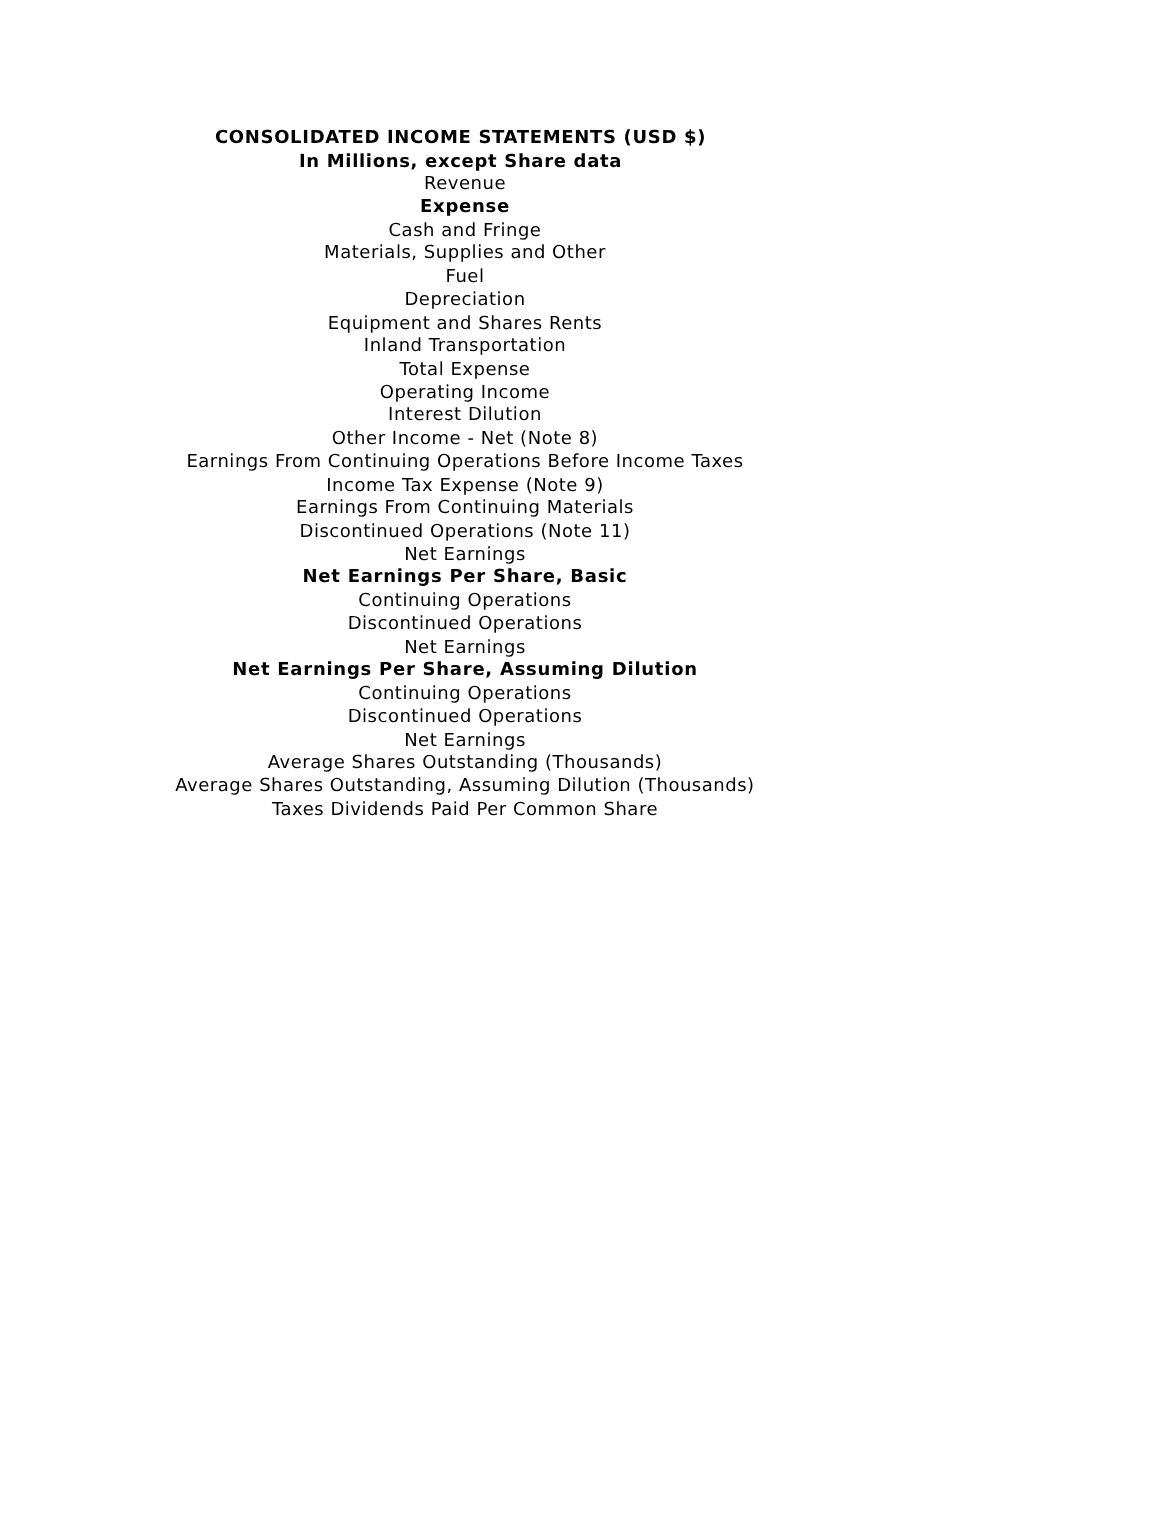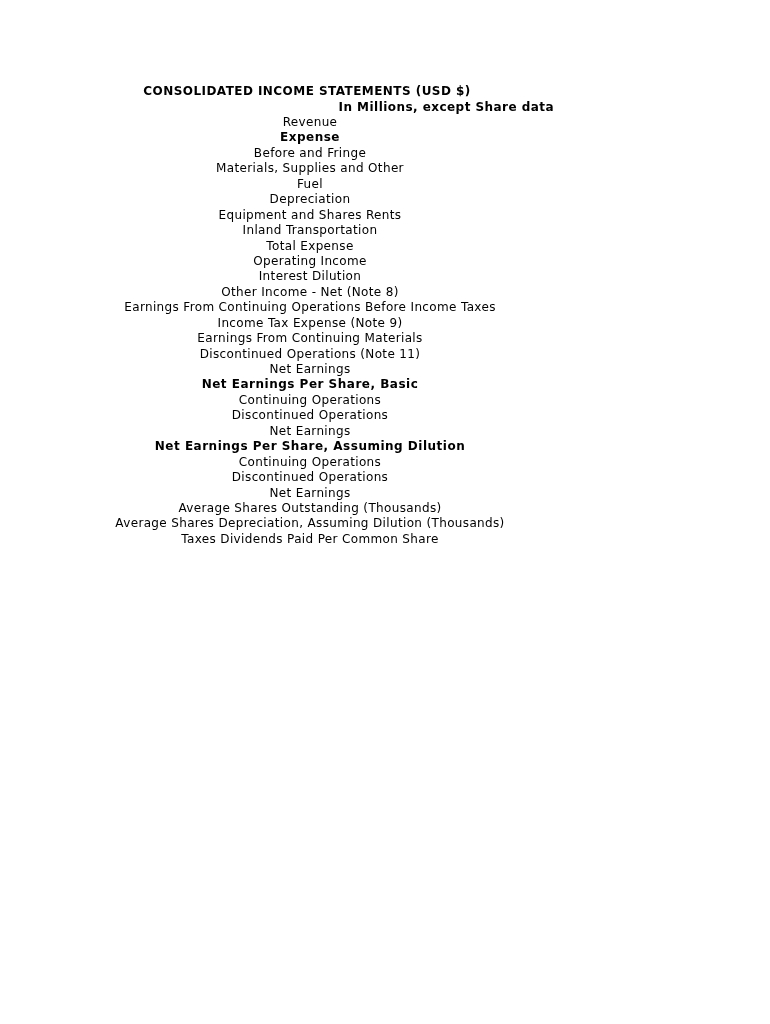--- a/index.html
+++ b/index.html
@@ -23,21 +23,21 @@
     }
     .title-block {
       width: 494px;
       text-align: center;
       font-weight: bold;
       font-size: 12px;
       line-height: 15.5px;
       letter-spacing: 0.45px;
     }
     .title-block .t1 { display: block; padding-left: 0; }
-    .title-block .t2 { display: block; text-align: right; }
+    .title-block .t2 { display: block; }
     .rows {
       margin: 0;
       padding: 0;
       list-style: none;
       text-align: center;
     }
     .row {
       font-size: 12px;
       line-height: 15.45px;
       height: 15.45px;
@@ -53,21 +53,21 @@
 <body>
 
 <div class="doc">
   <div class="title-block">
     <span class="t1">CONSOLIDATED INCOME STATEMENTS (USD $)</span>
     <span class="t2">In Millions, except Share data</span>
   </div>
   <ul class="rows">
     <li class="row">Revenue</li>
     <li class="row bold">Expense</li>
-    <li class="row">Before and Fringe</li>
+    <li class="row">Cash and Fringe</li>
     <li class="row">Materials, Supplies and Other</li>
     <li class="row">Fuel</li>
     <li class="row">Depreciation</li>
     <li class="row">Equipment and Shares Rents</li>
     <li class="row">Inland Transportation</li>
     <li class="row">Total Expense</li>
     <li class="row">Operating Income</li>
     <li class="row">Interest Dilution</li>
     <li class="row">Other Income - Net (Note 8)</li>
     <li class="row">Earnings From Continuing Operations Before Income Taxes</li>
@@ -77,16 +77,16 @@
     <li class="row">Net Earnings</li>
     <li class="row bold">Net Earnings Per Share, Basic</li>
     <li class="row">Continuing Operations</li>
     <li class="row">Discontinued Operations</li>
     <li class="row">Net Earnings</li>
     <li class="row bold">Net Earnings Per Share, Assuming Dilution</li>
     <li class="row">Continuing Operations</li>
     <li class="row">Discontinued Operations</li>
     <li class="row">Net Earnings</li>
     <li class="row">Average Shares Outstanding (Thousands)</li>
-    <li class="row">Average Shares Depreciation, Assuming Dilution (Thousands)</li>
+    <li class="row">Average Shares Outstanding, Assuming Dilution (Thousands)</li>
     <li class="row">Taxes Dividends Paid Per Common Share</li>
   </ul>
 </div>
 
 </body></html>

